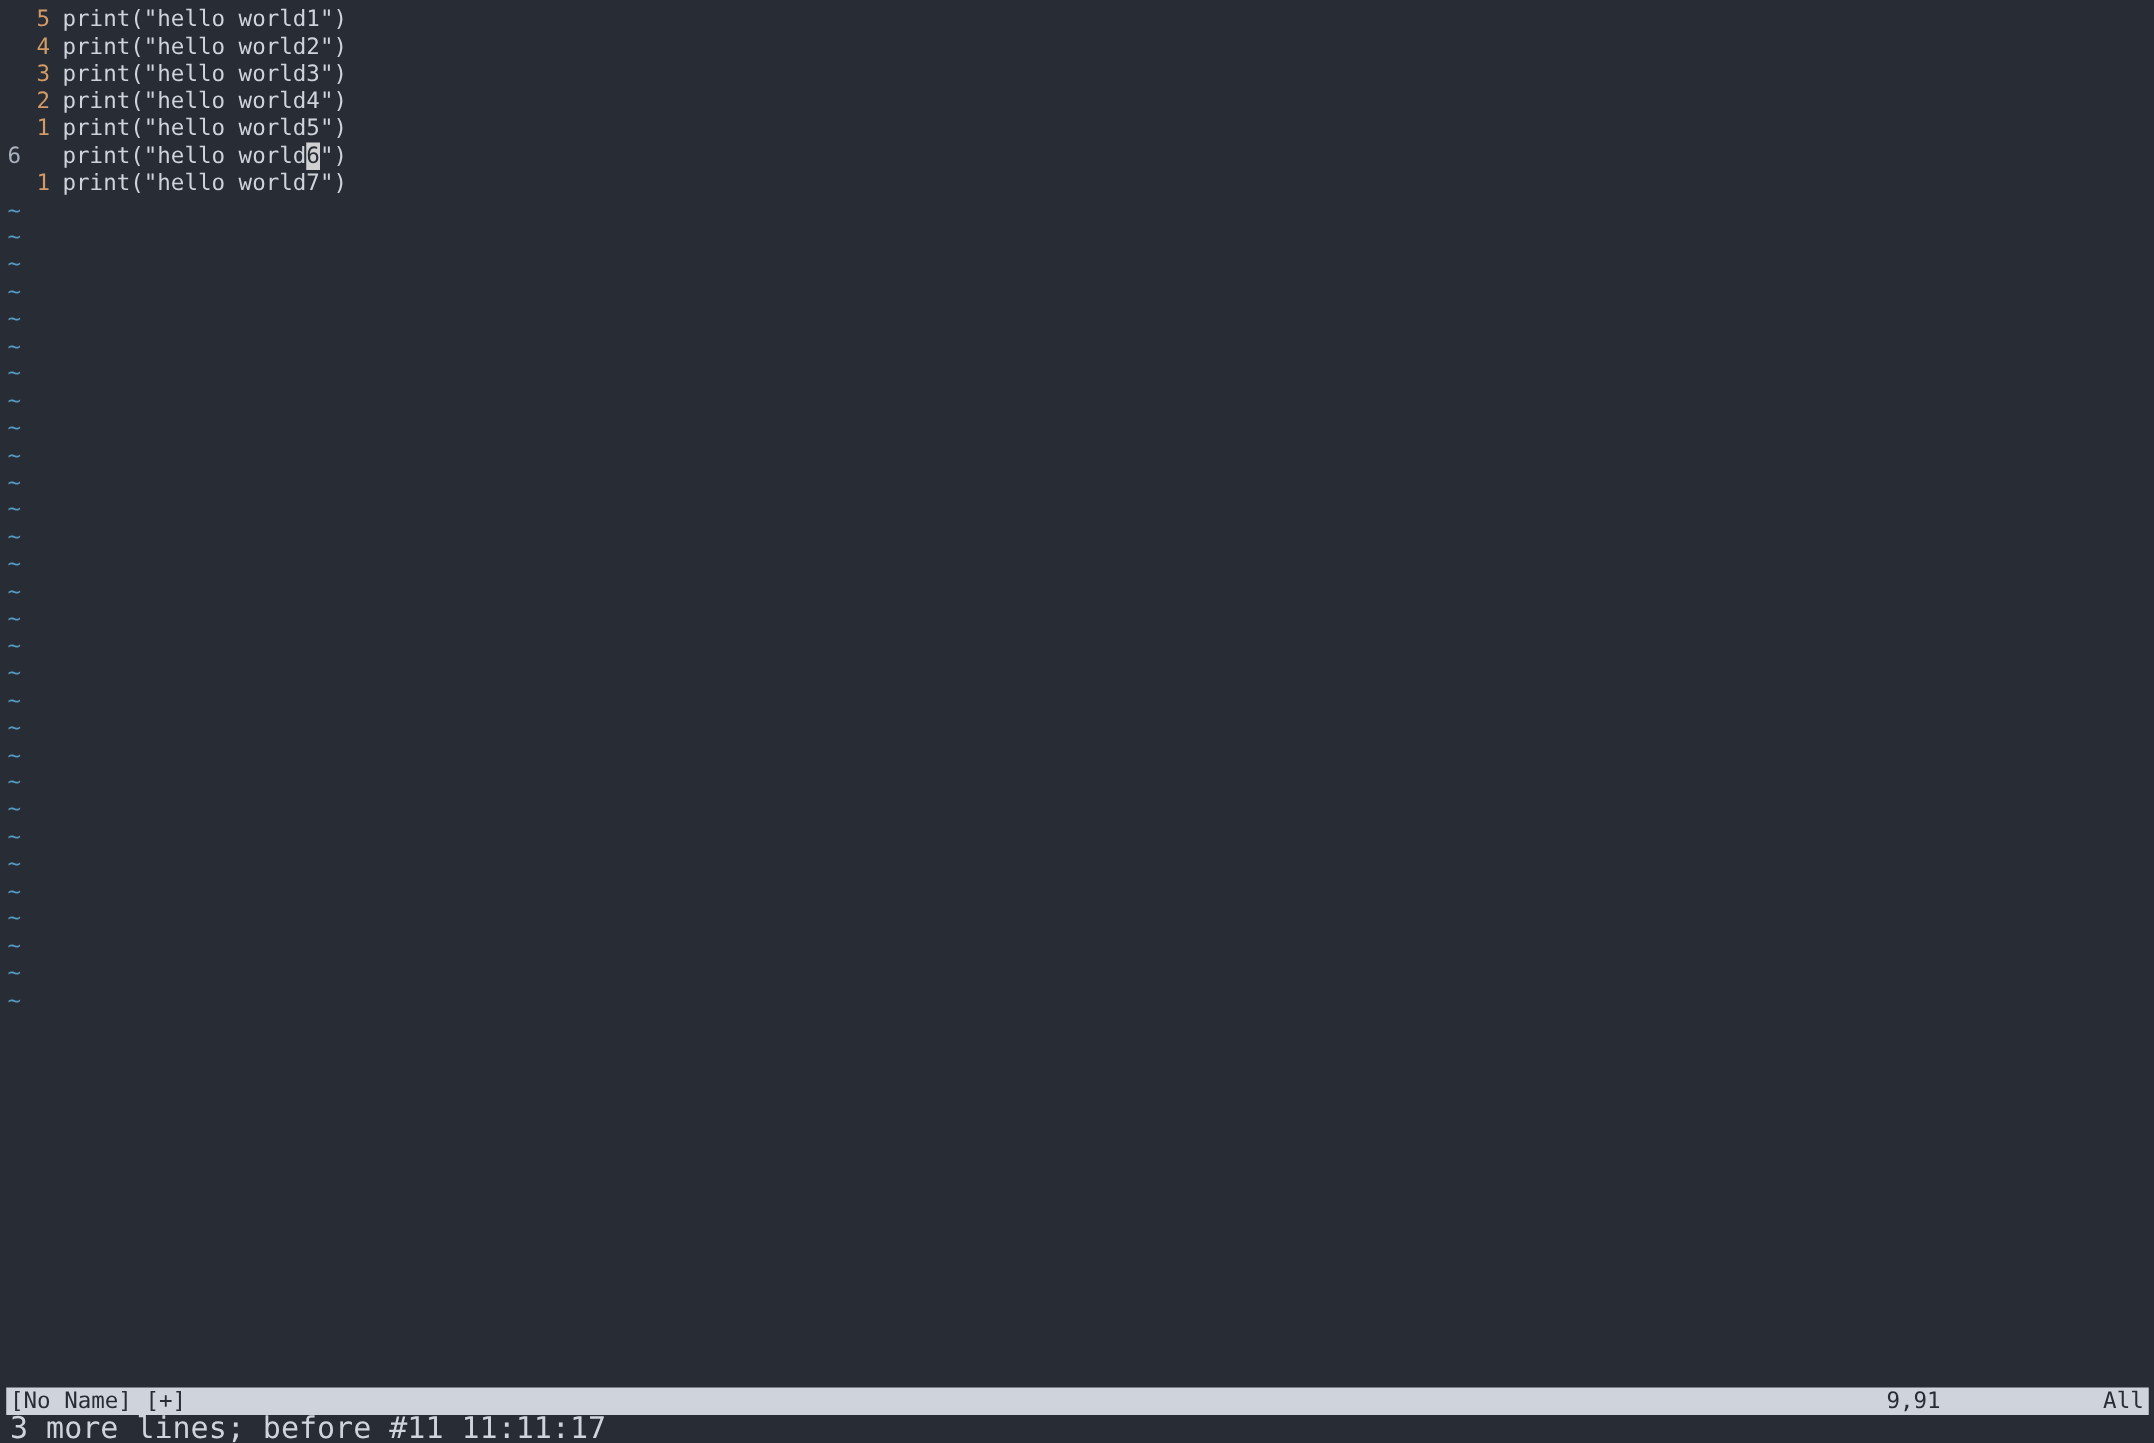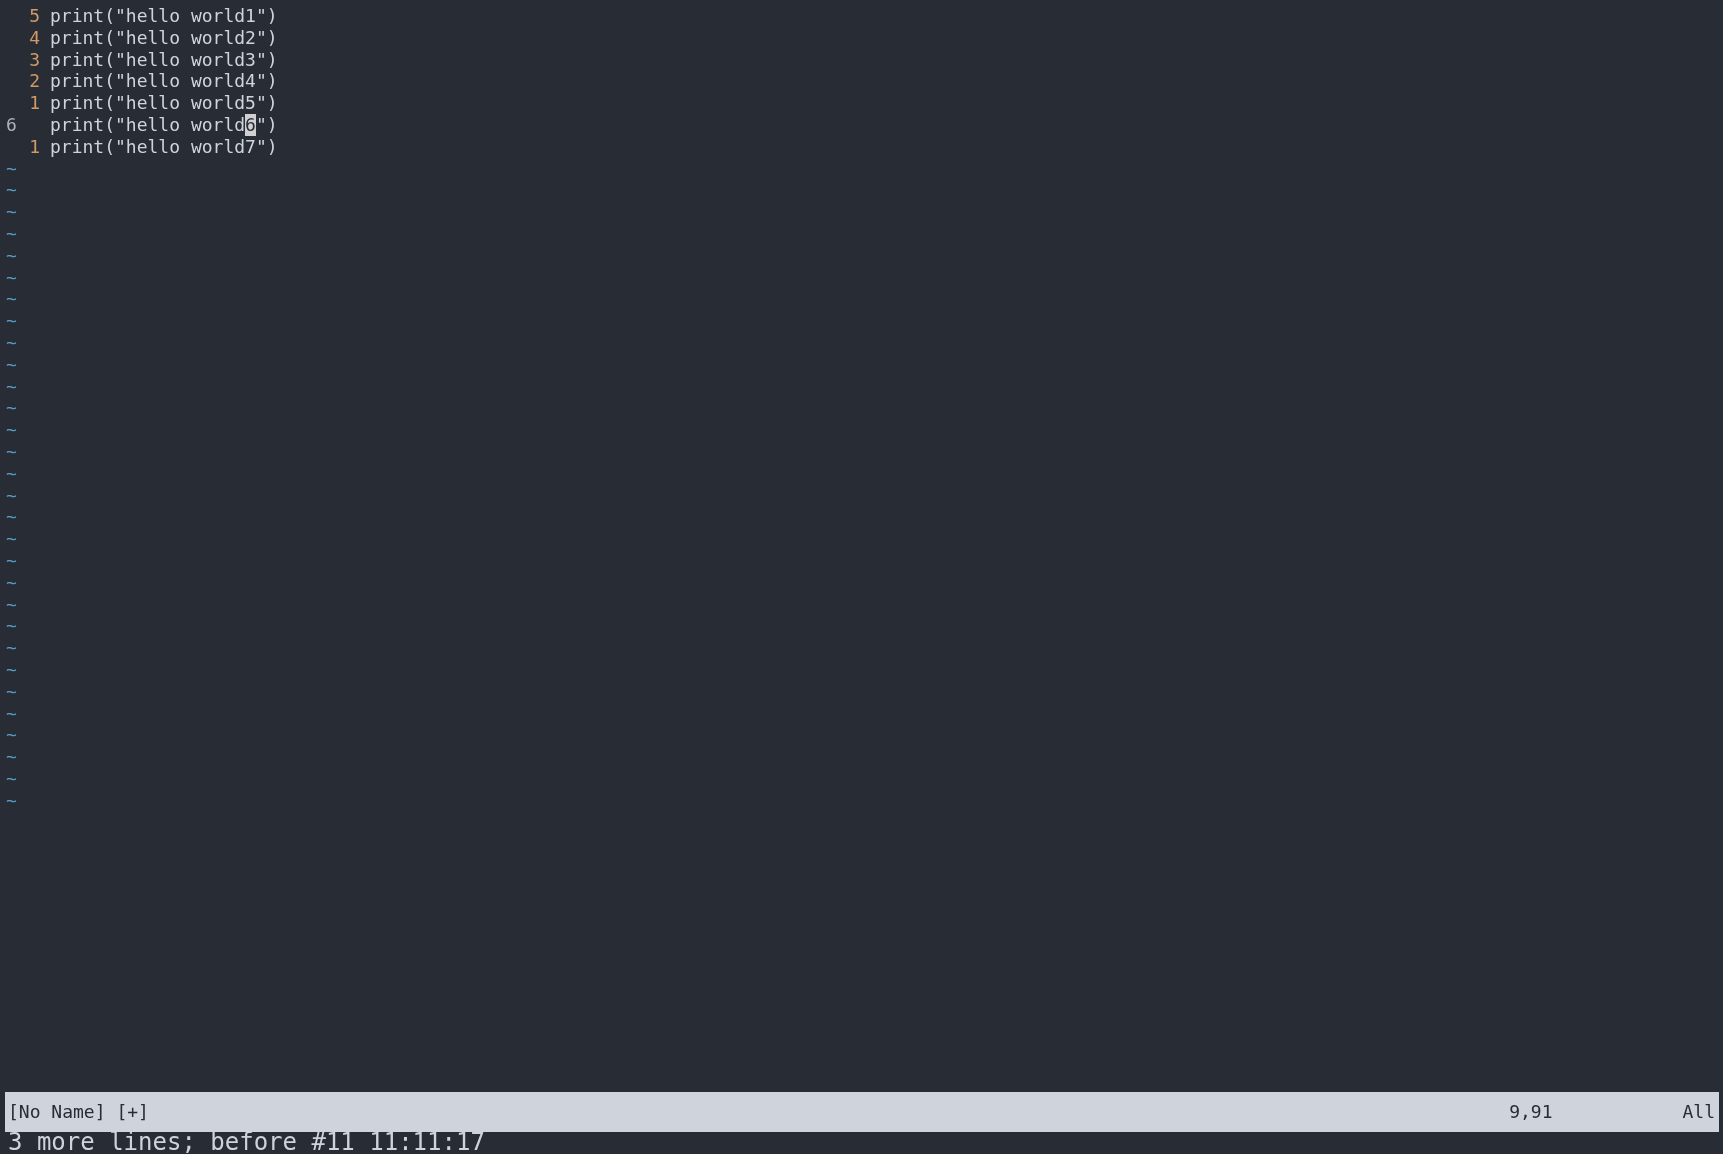--- a/index.html
+++ b/index.html
@@ -82,21 +82,21 @@
       color: #cfd3db;
       white-space: pre;
     }
     .status-bar {
       position: absolute;
       bottom: 22px;
       left: 5px;
       right: 4px;
       background-color: #cfd3db;
       color: #282c34;
-      height: 40px;
+      height: 22px;
       display: flex;
       align-items: center;
       padding: 0 3px;
       font-size: 18px;
     }
     .status-left {
       flex-grow: 1;
     }
     .status-pos {
       padding-right: 130px;

